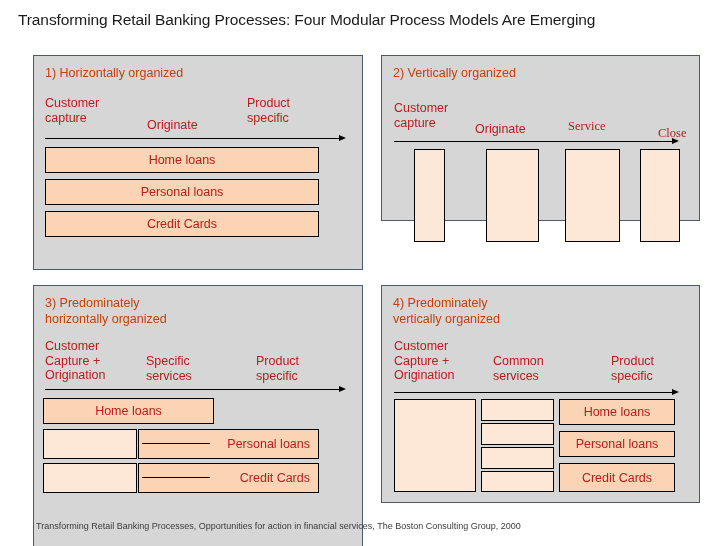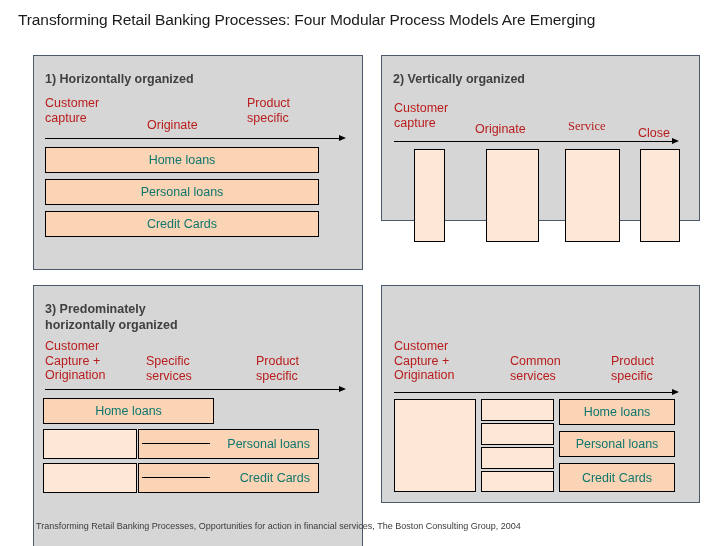--- a/index.html
+++ b/index.html
@@ -34,24 +34,24 @@
     box-sizing: border-box;
   }
   #panel-1 { left: 33px;  top: 55px;  width: 330px; height: 215px; }
   #panel-2 { left: 381px; top: 55px;  width: 319px; height: 166px; }
   #panel-3 { left: 33px;  top: 285px; width: 330px; height: 282px; }
   #panel-4 { left: 381px; top: 285px; width: 319px; height: 218px; }
 
   .panel-heading {
     position: absolute;
     left: 11px;
-    top: 15px;
+    top: 9px;
     font-size: 12.5px;
-    font-weight: bold;
-    color: #404040;
+    font-weight: normal;
+    color: #c2410c;
     line-height: 16px;
     white-space: pre-line;
   }
   .panel-heading.two-line { white-space: pre-line; }
 
   
   .stage-label {
     position: absolute;
     font-size: 12.5px;
     line-height: 14.5px;
@@ -75,21 +75,21 @@
 
   
   .box {
     position: absolute;
     box-sizing: border-box;
     border: 1.1px solid #000;
     display: flex;
     align-items: center;
     justify-content: center;
     font-size: 12.5px;
-    color: #0f766e;
+    color: #b91c1c;
     line-height: 14px;
     text-align: center;
   }
   .box.peach-dark  { background: #fad4b4; }
   .box.peach-light { background: #fde7d6; }
   .box.blue-dashed {
     background: #dceaf2;
     border: 1.6px dashed #000;
   }
   .box.label-right {
@@ -134,21 +134,21 @@
   <div class="box peach-dark" style="left:11px; top:155px; width:274px; height:26px;">Credit Cards</div>
 </div>
 
 <div class="panel" id="panel-2">
   <div class="panel-heading">2) Vertically organized</div>
 
   <div class="stage-label" style="left:12px; top:45px;">Customer
 capture</div>
   <div class="stage-label" style="left:93px; top:66px;">Originate</div>
   <div class="stage-label" style="left:186px; top:63px;font-family:Liberation Serif, serif;">Service</div>
-  <div class="stage-label" style="left:256px; top:70px;">Close</div>
+  <div class="stage-label" style="left:276px; top:70px;font-family:Liberation Serif, serif;">Close</div>
 
   <div class="arrow-line" style="left:12px; top:85px; width:281px;"></div>
   <div class="arrow-head" style="left:290px; top:81.5px;"></div>
 
   <div class="box peach-light" style="left:32px; top:93px; width:31px; height:93px;"></div>
   <div class="box peach-light" style="left:104px; top:93px; width:53px; height:93px;"></div>
   <div class="box peach-light" style="left:183px; top:93px; width:55px; height:93px;"></div>
   <div class="box peach-light" style="left:258px; top:93px; width:40px; height:93px;"></div>
 </div>
 
@@ -173,37 +173,39 @@
   <div class="box peach-light" style="left:9px; top:143px; width:94px; height:30px;"></div>
   <div class="box peach-dark label-right" style="left:104px; top:143px; width:181px; height:30px;">Personal loans</div>
   <div class="connector" style="left:108px; top:157px; width:68px;"></div>
 
   <div class="box peach-light" style="left:9px; top:177px; width:94px; height:30px;"></div>
   <div class="box peach-dark label-right" style="left:104px; top:177px; width:181px; height:30px;">Credit Cards</div>
   <div class="connector" style="left:108px; top:191px; width:68px;"></div>
 </div>
 
 <div class="panel" id="panel-4">
+  <div class="panel-heading two-line">4) Predominately
+   vertically organized</div>
 
   <div class="stage-label" style="left:12px; top:53px;">Customer
 Capture +
 Origination</div>
-  <div class="stage-label" style="left:128px; top:68px;">Common
+  <div class="stage-label" style="left:111px; top:68px;">Common
 services</div>
   <div class="stage-label" style="left:229px; top:68px;">Product
 specific</div>
 
   <div class="arrow-line" style="left:12px; top:106px; width:281px;"></div>
   <div class="arrow-head" style="left:290px; top:102.5px;"></div>
 
   <div class="box peach-light" style="left:12px; top:113px; width:82px; height:93px;"></div>
 
   <div class="box peach-light" style="left:99px; top:113px; width:73px; height:22px;"></div>
   <div class="box peach-light" style="left:99px; top:137px; width:73px; height:22px;"></div>
   <div class="box peach-light" style="left:99px; top:161px; width:73px; height:22px;"></div>
   <div class="box peach-light" style="left:99px; top:185px; width:73px; height:21px;"></div>
 
   <div class="box peach-dark" style="left:177px; top:113px; width:116px; height:26px;">Home loans</div>
   <div class="box peach-dark" style="left:177px; top:145px; width:116px; height:26px;">Personal loans</div>
   <div class="box peach-dark" style="left:177px; top:177px; width:116px; height:29px;">Credit Cards</div>
 </div>
 
-<div id="footnote">Transforming Retail Banking Processes, Opportunities for action in financial services, The Boston Consulting Group, 2004</div>
+<div id="footnote">Transforming Retail Banking Processes, Opportunities for action in financial services, The Boston Consulting Group, 2000</div>
 
 </body></html>

